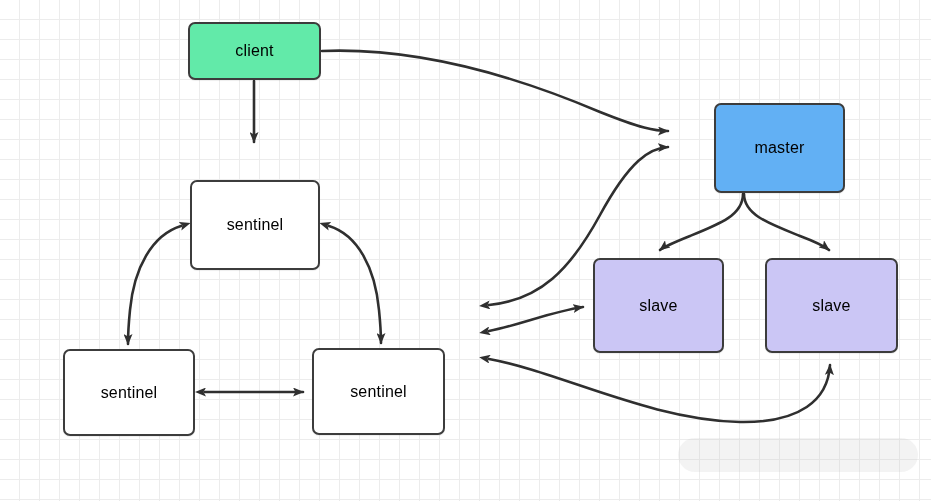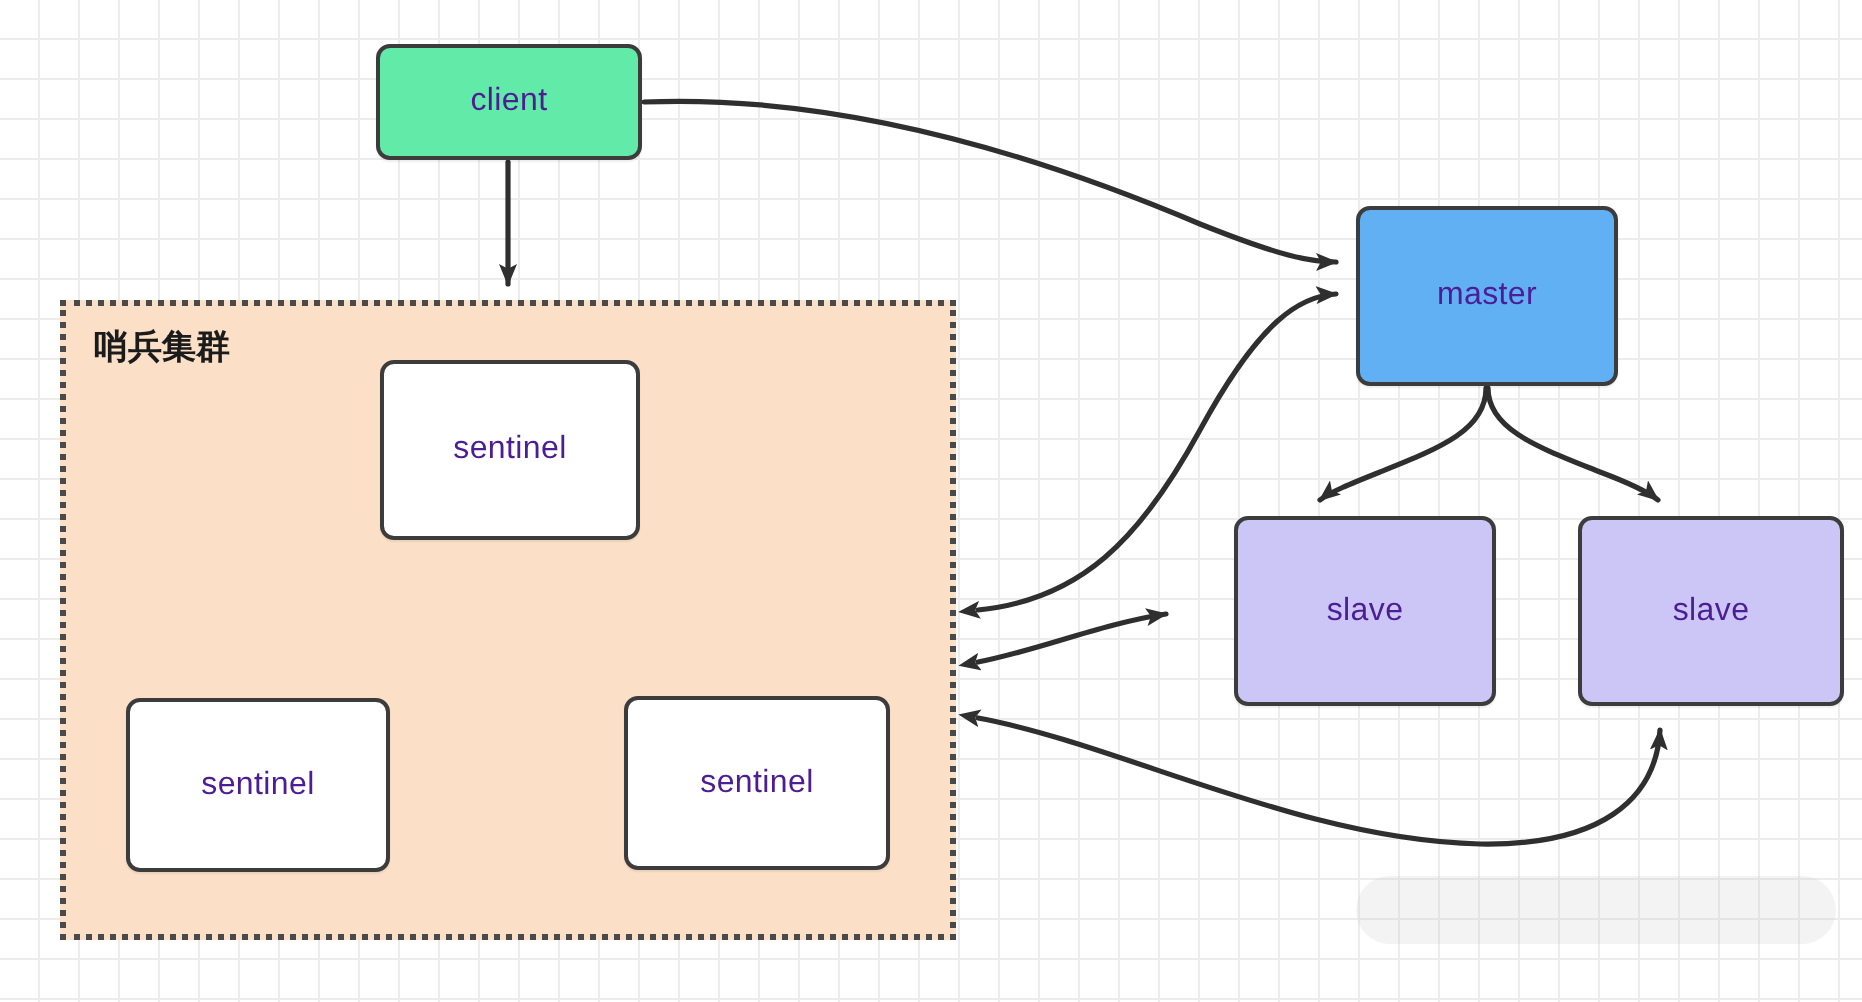--- a/index.html
+++ b/index.html
@@ -31,28 +31,28 @@
     pointer-events: none;
   }
   .node {
     position: absolute;
     display: flex;
     align-items: center;
     justify-content: center;
     border: 2px solid #3c3c3c;
     border-radius: 7px;
     font-size: 16px;
-    color: #4c1d95;
+    color: #000000;
     letter-spacing: .2px;
     z-index: 3;
     box-shadow: 0 1px 1px rgba(0,0,0,.07);
   }
   .node-client { background: #62eaa9; }
-  .node-master { background: #62b0f4; }
-  .node-slave  { background: #cbc6f5; margin-left: 24px; }
+  .node-master { background: #62b0f4; margin-left: 36px; }
+  .node-slave  { background: #cbc6f5; }
   .node-sentinel { background: #ffffff; text-align: right; }
 
   #cluster {
     position: absolute;
     left: 30px;
     top: 150px;
     width: 448px;
     height: 320px;
     background: #fbe0c7;
     border: 3px dotted #4a4a4a;
@@ -76,23 +76,20 @@
     background: rgba(200,200,200,.22);
     border-radius: 17px;
     z-index: 2;
   }
 </style>
 </head>
 <body>
 
 <div id="canvas">
 
-  <div id="cluster">
-    <div id="cluster-label">哨兵集群</div>
-  </div>
 
   <div class="watermark"></div>
 
   <svg id="wires" viewBox="0 0 931 501" xmlns="http://www.w3.org/2000/svg">
     <defs>
       <marker id="ah" markerWidth="11" markerHeight="9" refX="10" refY="4.5" orient="auto" markerUnits="userSpaceOnUse">
         <path d="M0,0 L11,4.5 L0,9 L2.4,4.5 Z" fill="#2f2f2f"></path>
       </marker>
       <marker id="ah-start" markerWidth="11" markerHeight="9" refX="1" refY="4.5" orient="auto-start-reverse" markerUnits="userSpaceOnUse">
         <path d="M0,0 L11,4.5 L0,9 L2.4,4.5 Z" fill="#2f2f2f"></path>

